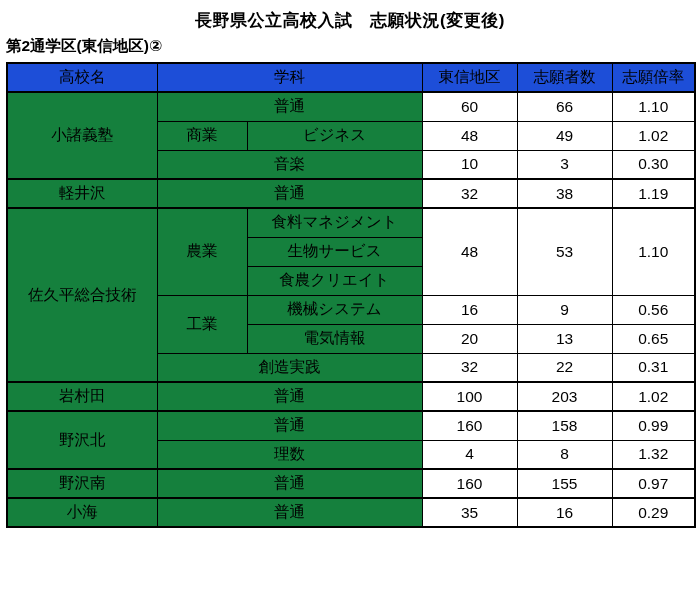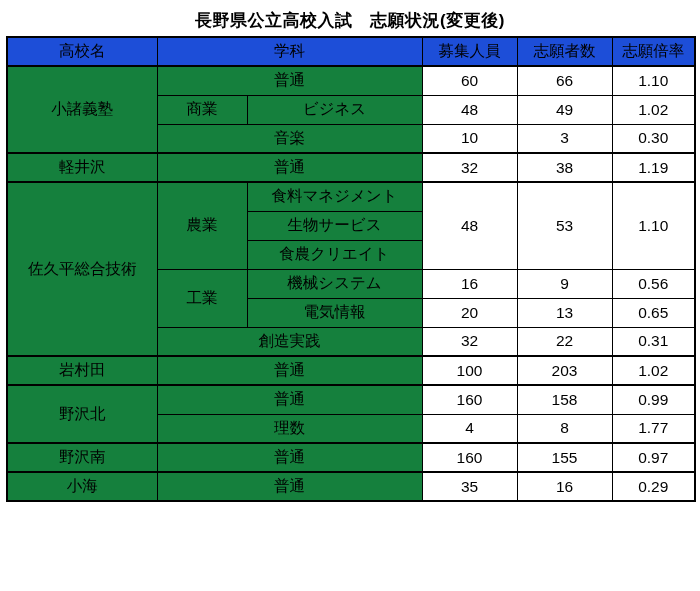--- a/index.html
+++ b/index.html
@@ -87,35 +87,36 @@
   .c-cap    { width: 95px;  }
   .c-app    { width: 95px;  }
   .c-ratio  { width: 83px;  }
 </style>
 </head>
 <body>
 
 <div class="page">
 
   <div class="title">長野県公立高校入試　志願状況(変更後)</div>
+  <div class="subtitle">第2通学区(東信地区)②</div>
 
   <table class="data">
     <colgroup>
       <col class="c-school">
         <col class="c-dep">
         <col class="c-course">
       <col class="c-cap">
         <col class="c-app">
         <col class="c-ratio">
     </colgroup>
     <tbody>
       <tr class="head">
         <td class="outer-left outer-top">高校名</td>
         <td class="outer-top" colspan="2">学科</td>
-        <td class="outer-top">募集人員</td>
+        <td class="outer-top">東信地区</td>
         <td class="outer-top">志願者数</td>
         <td class="outer-top outer-right">志願倍率</td>
       </tr>
 
       <tr>
         <td class="green school outer-left outer-top" rowspan="3">小諸義塾</td>
         <td class="green outer-top" colspan="2">普通</td>
         <td class="white num outer-top">60</td>
         <td class="white num outer-top">66</td>
         <td class="white num outer-top outer-right">1.10</td>
@@ -188,21 +189,21 @@
         <td class="green school outer-left outer-top" rowspan="2">野沢北</td>
         <td class="green outer-top" colspan="2">普通</td>
         <td class="white num outer-top">160</td>
         <td class="white num outer-top">158</td>
         <td class="white num outer-top outer-right">0.99</td>
       </tr>
       <tr>
         <td class="green" colspan="2">理数</td>
         <td class="white num">4</td>
         <td class="white num">8</td>
-        <td class="white num outer-right">1.77</td>
+        <td class="white num outer-right">1.32</td>
       </tr>
 
       <tr>
         <td class="green school outer-left outer-top">野沢南</td>
         <td class="green outer-top" colspan="2">普通</td>
         <td class="white num outer-top">160</td>
         <td class="white num outer-top">155</td>
         <td class="white num outer-top outer-right">0.97</td>
       </tr>
 

